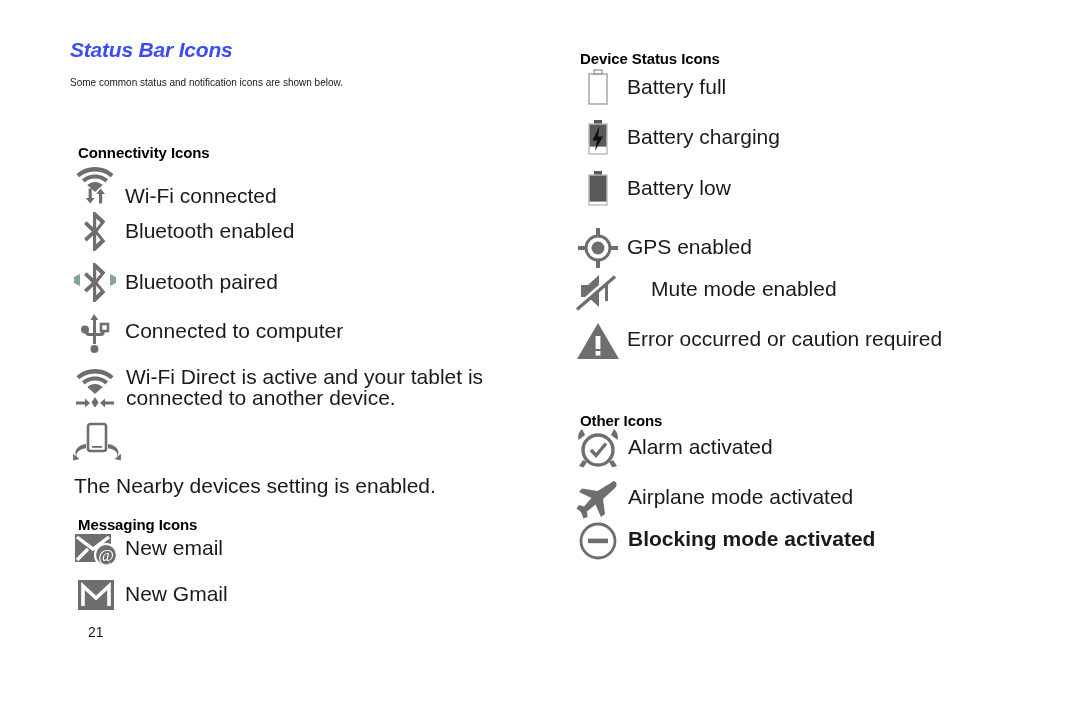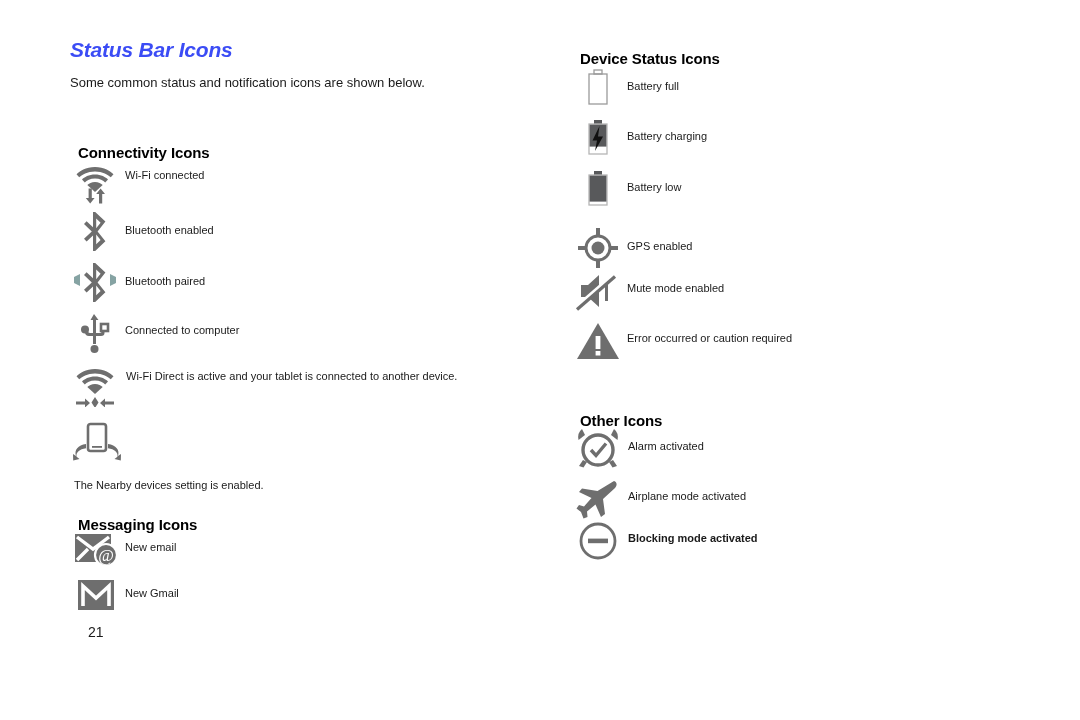--- a/index.html
+++ b/index.html
@@ -28,21 +28,21 @@
 
   h1.section-title {
     font-size: 21px;
     font-weight: bold;
     font-style: italic;
     color: #3b4cf5;
     margin: 0;
     letter-spacing: -0.2px;
   }
   .intro {
-    font-size: 13px;
+    font-size: 10px;
     line-height: 21px;
     color: #1a1a1a;
     width: 420px;
   }
   h2.sub-title {
     font-size: 15px;
     font-weight: bold;
     color: #000000;
     margin: 8px;
     letter-spacing: -0.1px;
@@ -52,21 +52,21 @@
     display: flex;
     align-items: flex-start;
   }
   .icon-cell {
     flex: 0 0 auto;
     display: flex;
     align-items: center;
     justify-content: center;
   }
   .icon-label {
-    font-size: 11px;
+    font-size: 21px;
     line-height: 21px;
     color: #1a1a1a;
   }
 
   
   .abs { position: absolute; }
 </style>
 </head>
 <body>
 
@@ -87,21 +87,21 @@
             <path d="M20 5 C11 5 4 9.5 1.5 12.3 L4.2 15.3 C6.6 12.9 12.6 9.4 20 9.4 C27.4 9.4 33.4 12.9 35.8 15.3 L38.5 12.3 C36 9.5 29 5 20 5 Z"></path>
             <path d="M20 12.5 C14 12.5 9.2 15.2 7 17.4 L9.8 20.4 C11.7 18.6 15.2 16.6 20 16.6 C24.8 16.6 28.3 18.6 30.2 20.4 L33 17.4 C30.8 15.2 26 12.5 20 12.5 Z"></path>
             <path d="M20 20 C16.6 20 13.8 21.5 12.3 23 L20 30 L27.7 23 C26.2 21.5 23.4 20 20 20 Z"></path>
           </g>
           <g fill="#6e6e6e">
             <path d="M13.6 26.5 L13.6 36 L10.8 36 L15.2 41.5 L19.6 36 L16.8 36 L16.8 26.5 Z"></path>
             <path d="M27.2 41.5 L27.2 32 L30 32 L25.6 26.5 L21.2 32 L24 32 L24 41.5 Z"></path>
           </g>
         </svg>
       </span>
-      <span class="icon-label" style="padding-left:5px; padding-top:5px;">Wi-Fi connected</span>
+      <span class="icon-label" style="padding-left:5px; padding-top:5px;margin-top:20px;">Wi-Fi connected</span>
     </div>
 
     <div class="icon-row abs" style="left:0; top:212px;">
       <span class="icon-cell" style="width:50px; height:40px;">
         <svg width="26" height="40" viewBox="0 0 26 40">
           <path d="M11 0 L11 15.2 L4.6 9.2 L2 12 L9.8 19.4 L2 26.8 L4.6 29.6 L11 23.6 L11 39 L13.2 39 L23.4 29.3 L15.6 19.4 L23.4 9.5 L13.2 0 Z
                    M14.2 6.6 L18.6 10.7 L14.2 16.2 Z
                    M14.2 22.6 L18.6 28.1 L14.2 32.2 Z" fill="#6e6e6e"></path>
         </svg>
       </span>
@@ -246,21 +246,21 @@
             <rect x="1" y="19" width="8" height="4"></rect>
             <rect x="33" y="19" width="8" height="4"></rect>
           </g>
           <circle cx="21" cy="21" r="12" fill="none" stroke="#6e6e6e" stroke-width="3"></circle>
           <circle cx="21" cy="21" r="6.5" fill="#6e6e6e"></circle>
         </svg>
       </span>
       <span class="icon-label" style="padding-left:3px; padding-top:9px;">GPS enabled</span>
     </div>
 
-    <div class="icon-row abs" style="left:0; top:270px;">
+    <div class="icon-row abs" style="left:0; top:270px;gap:24px;">
       <span class="icon-cell" style="width:52px; height:42px;">
         <svg width="46" height="40" viewBox="0 0 46 40">
           <path d="M6 14 L13 14 L24 4 L24 36 L13 26 L6 26 Z" fill="#6e6e6e"></path>
           <path d="M30 10 L30 30 L33 30 L33 10 Z" fill="#6e6e6e"></path>
           <line x1="2" y1="36" x2="40" y2="3" stroke="#ffffff" stroke-width="4.5"></line>
           <line x1="2" y1="38.5" x2="40" y2="5.5" stroke="#6e6e6e" stroke-width="3.2"></line>
         </svg>
       </span>
       <span class="icon-label" style="padding-left:3px; padding-top:8px;">Mute mode enabled</span>
     </div>

